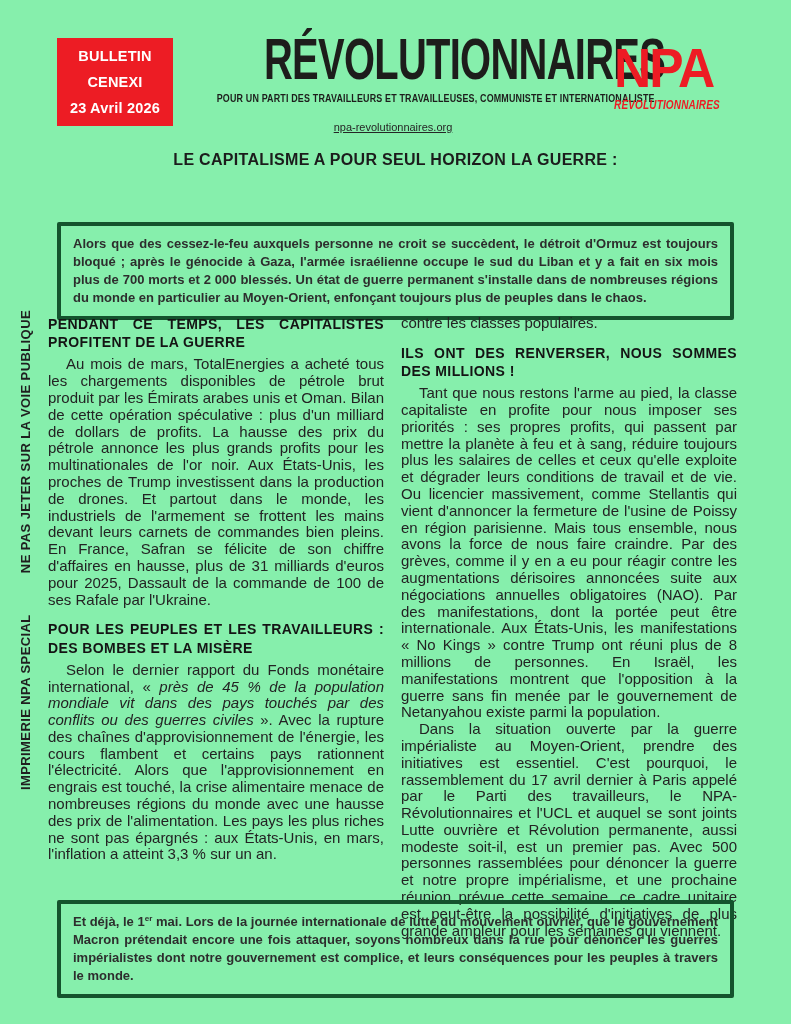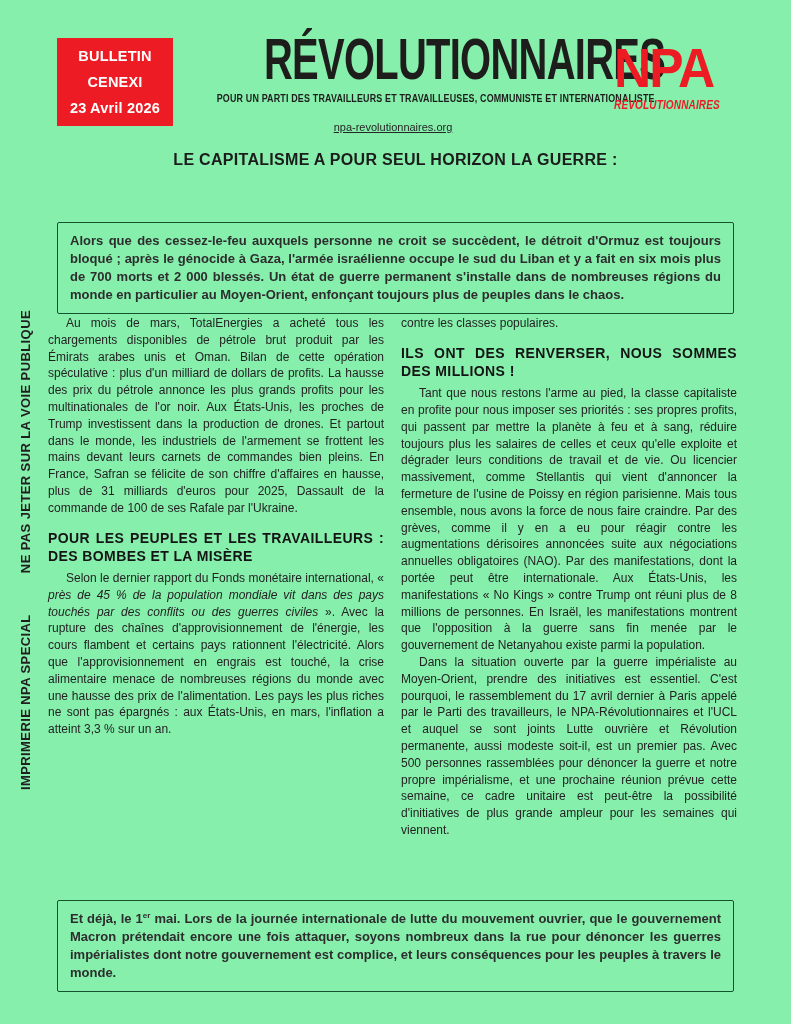--- a/index.html
+++ b/index.html
@@ -44,40 +44,40 @@
 
   
   .headline {
     position:absolute; left:40px; top:148px; width:711px; text-align:center;
     font-size:16px; font-weight:bold; color:#1c1c1c; line-height:1.55; letter-spacing:.3px;
   }
 
   
   .boxed {
     position:absolute; left:57px; width:677px;
-    border:1px solid #14532d; border-radius:2px; padding:9px 12px;
+    border:4px solid #14532d; border-radius:2px; padding:9px 12px;
     font-size:13px; font-weight:bold; line-height:1.38; text-align:justify; color:#2d2d2d;
   }
   .intro-box  { top:222px; }
   .footer-box { top:900px; }
   .boxed sup { font-size:.62em; }
 
   
   .columns {
     position:absolute; left:48px; top:315px; width:689px;
     display:flex; gap:17px;
   }
   .col { width:336px; }
   .section-heading {
     font-size:14px; font-weight:bold; color:#141414; letter-spacing:.4px;
     line-height:1.3; text-align:justify; margin:12px 0 5px;
   }
   .col .section-heading:first-child { margin-top:0; }
   .col p {
-    font-size:12px; line-height:16.8px; text-align:justify; text-indent:18px;
+    font-size:15px; line-height:16.8px; text-align:justify; text-indent:18px;
     color:#232323; hyphens:auto; -webkit-hyphens:auto;
   }
   .col p.no-indent { text-indent:0; }
   .col p em { font-style:italic; }
 
   
   .vertical-strip {
     position:absolute; left:12px; top:790px; width:480px; height:26px;
     transform:rotate(-90deg); transform-origin:0 0;
     display:flex; justify-content:space-between; align-items:center;
@@ -110,20 +110,21 @@
   </div>
 
   <div class="headline">
     <span>LE CAPITALISME A POUR SEUL HORIZON LA GUERRE :</span><br>
   </div>
 
   <div class="boxed intro-box">Alors que des cessez-le-feu auxquels personne ne croit se succèdent, le détroit d'Ormuz est toujours bloqué ; après le génocide à Gaza, l'armée israélienne occupe le sud du Liban et y a fait en six mois plus de 700 morts et 2 000 blessés. Un état de guerre permanent s'installe dans de nombreuses régions du monde en particulier au Moyen-Orient, enfonçant toujours plus de peuples dans le chaos.</div>
 
   <div class="columns">
     <div class="col">
+      <div class="section-heading">PENDANT CE TEMPS, LES CAPITALISTES PROFITENT DE LA GUERRE</div>
       <p>Au mois de mars, TotalEnergies a acheté tous les chargements disponibles de pétrole brut produit par les Émirats arabes unis et Oman. Bilan de cette opération spéculative : plus d'un milliard de dollars de profits. La hausse des prix du pétrole annonce les plus grands profits pour les multinationales de l'or noir. Aux États-Unis, les proches de Trump investissent dans la production de drones. Et partout dans le monde, les industriels de l'armement se frottent les mains devant leurs carnets de commandes bien pleins. En France, Safran se félicite de son chiffre d'affaires en hausse, plus de 31 milliards d'euros pour 2025, Dassault de la commande de 100 de ses Rafale par l'Ukraine.</p>
 
       <div class="section-heading">POUR LES PEUPLES ET LES TRAVAILLEURS : DES BOMBES ET LA MISÈRE</div>
       <p><span>Selon le dernier rapport du Fonds monétaire international, « </span><em>près de 45 % de la population mondiale vit dans des pays touchés par des conflits ou des guerres civiles</em><span> ». Avec la rupture des chaînes d'approvisionnement de l'énergie, les cours flambent et certains pays rationnent l'électricité. Alors que l'approvisionnement en engrais est touché, la crise alimentaire menace de nombreuses régions du monde avec une hausse des prix de l'alimentation. Les pays les plus riches ne sont pas épargnés : aux États-Unis, en mars, l'inflation a atteint 3,3 % sur un an.</span></p>
     </div>
 
     <div class="col">
       <p class="no-indent">contre les classes populaires.</p>
 
       <div class="section-heading">ILS ONT DES RENVERSER, NOUS SOMMES DES MILLIONS !</div>

